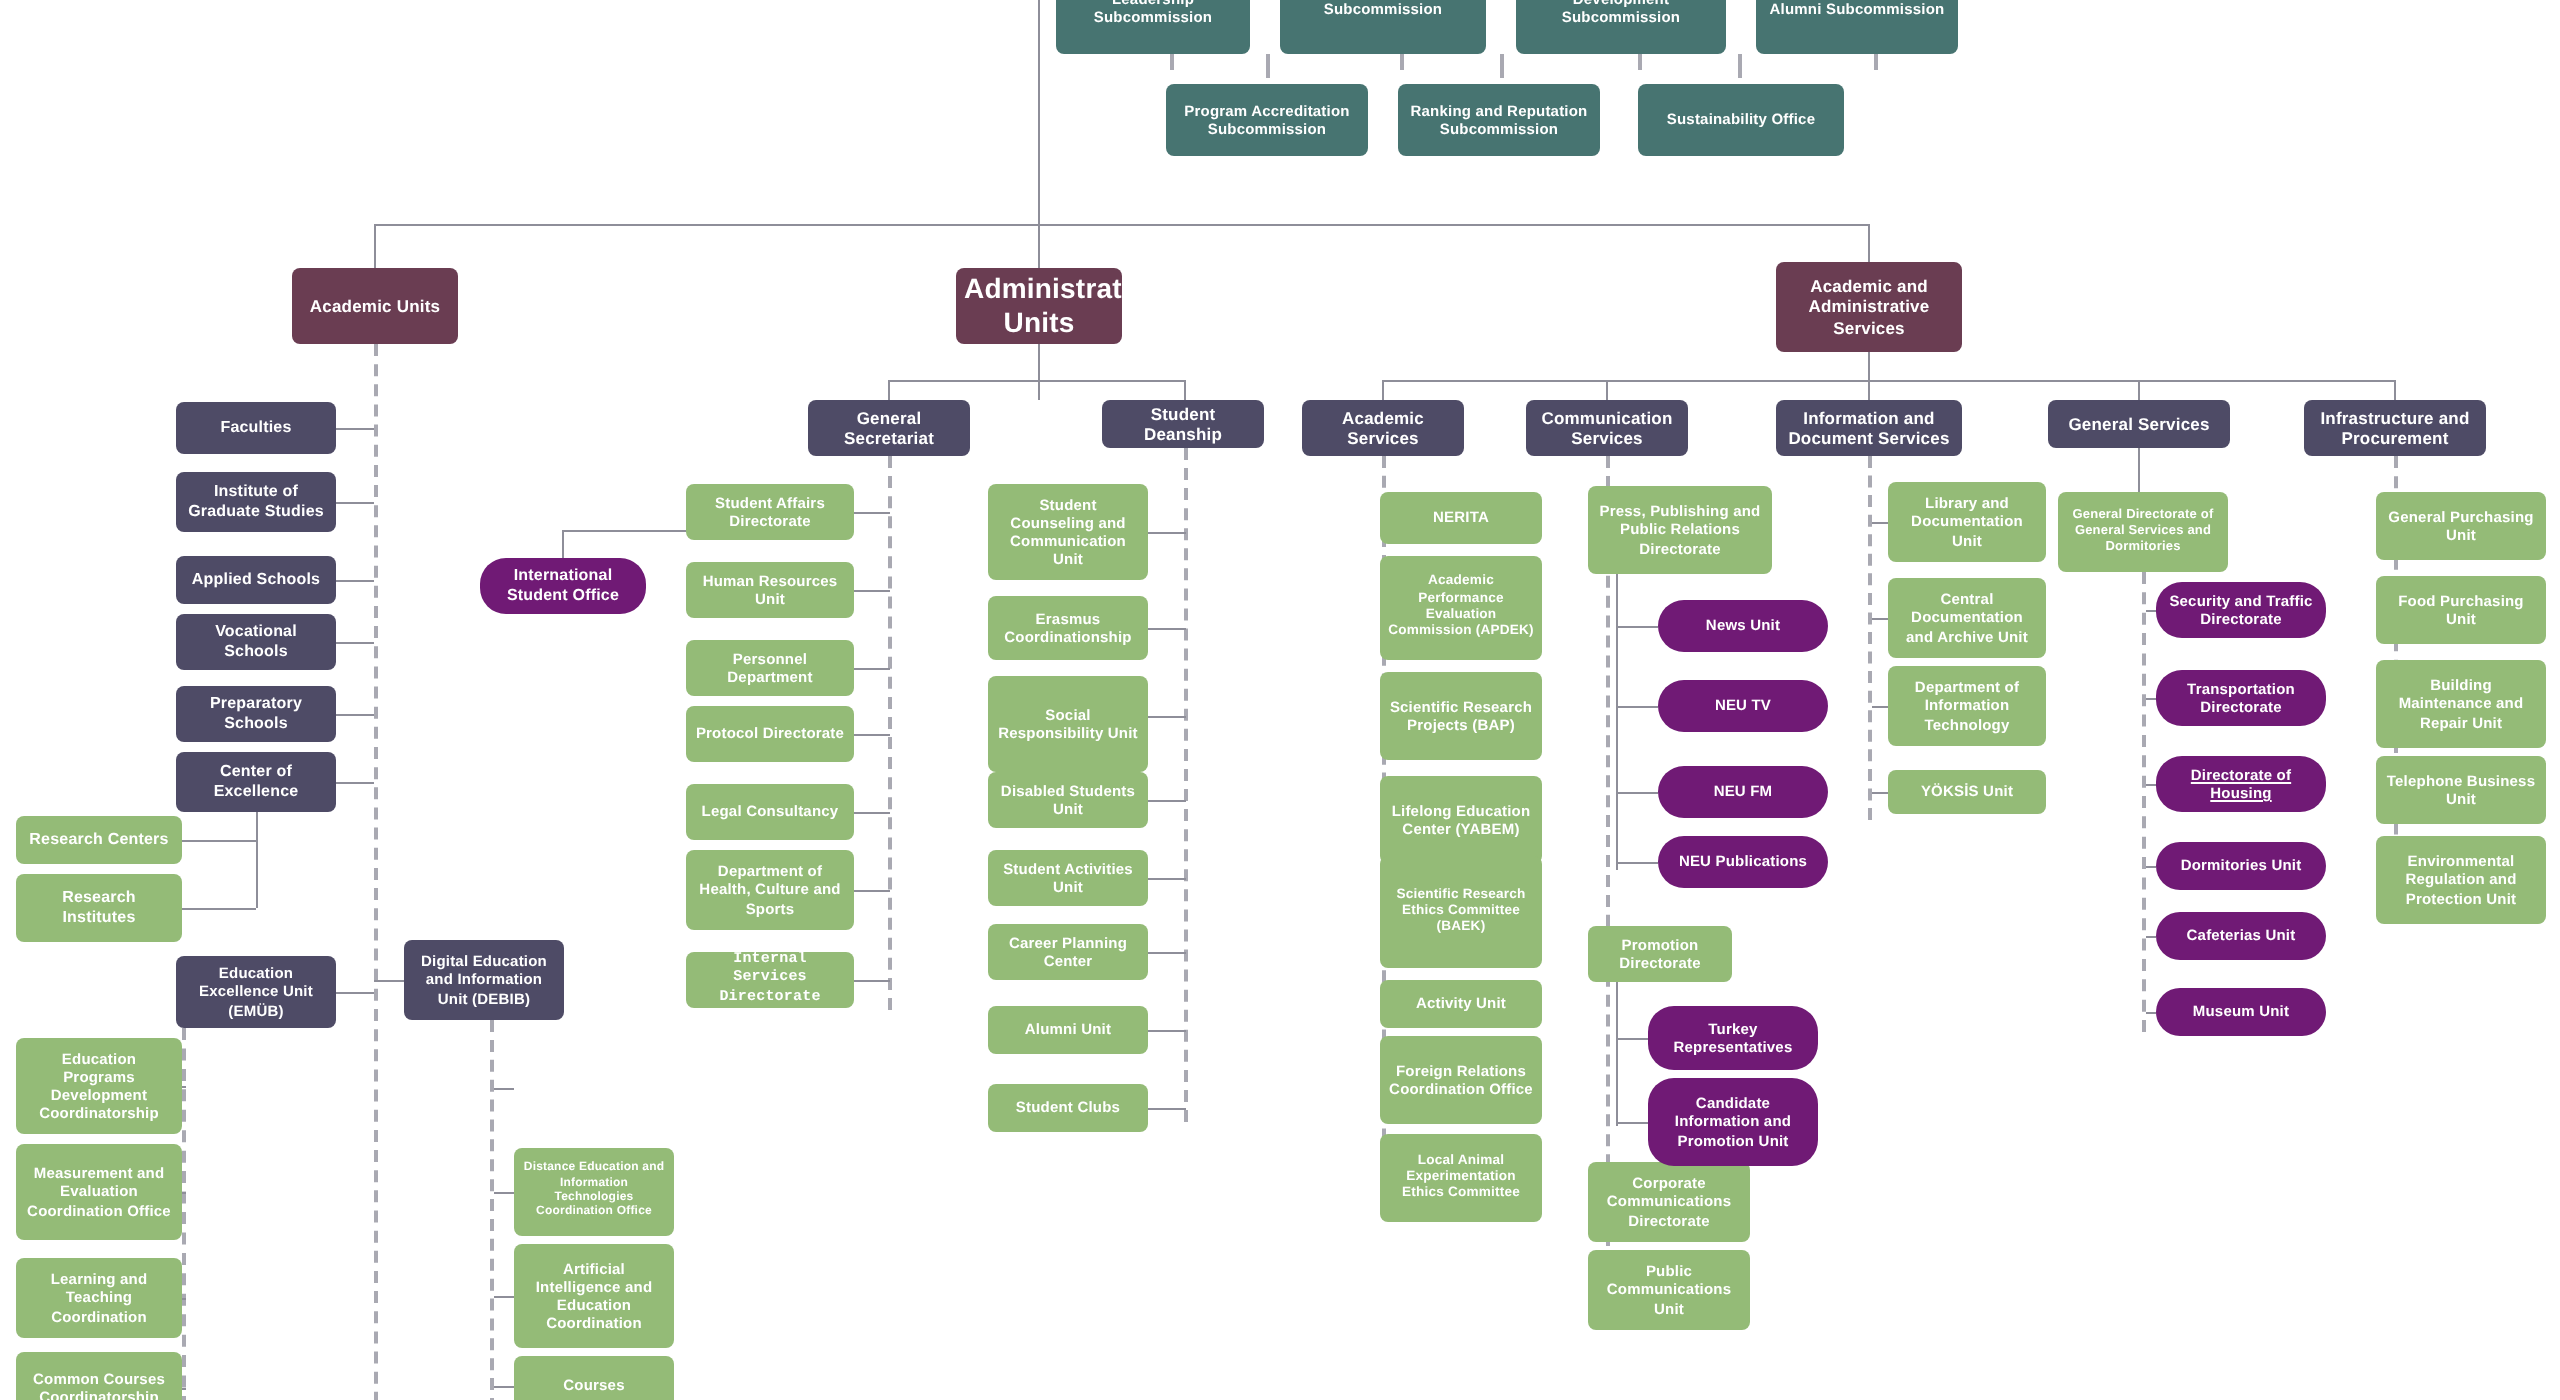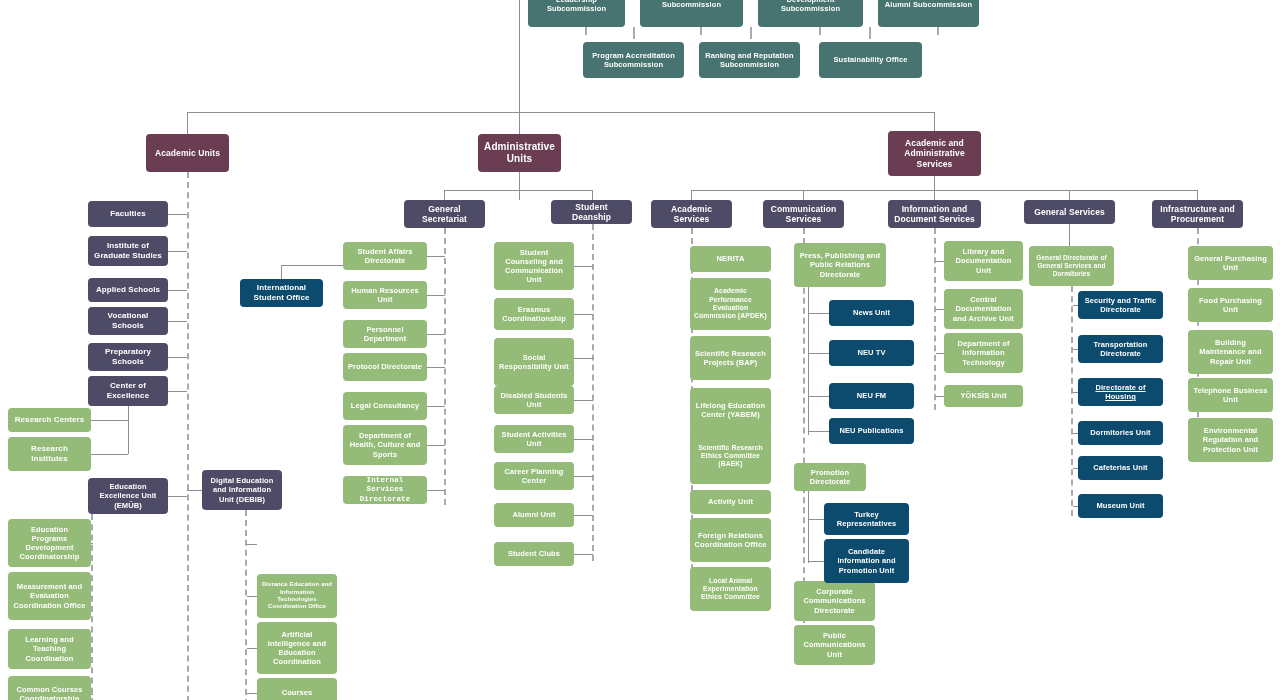--- a/index.html
+++ b/index.html
@@ -27,21 +27,21 @@
     padding: 3px 4px;
     letter-spacing: 0.1px;
     -webkit-font-smoothing: antialiased;
   }
   .node span { display: block; width: 100%; }
   
   .c-teal   { background: #477471; }
   .c-plum   { background: #6a3d52; }
   .c-slate  { background: #4e4b66; }
   .c-green  { background: #94bb77; }
-  .c-mauve  { background: #0c4a6e; }
+  .c-mauve  { background: #701a75; border-radius: 13px; }
 
   .ln { position: absolute; background: #8e8e99; }
   .ln.h { height: 1px; }
   .ln.v { width: 1px; }
   .dash { position: absolute; width: 0; border-left: 2px dashed #a9a9b2; }
 </style>
 </head>
 <body>
 
 <div id="chart-root">
@@ -74,21 +74,21 @@
       <span>Sustainability Office</span>
     </div>
     <div class="ln v" style="left: 519px; top: 0px; width: 1px; height: 112px;"></div>
     <div class="ln h" style="left: 187px; top: 112px; width: 747px; height: 1px;"></div>
     <div class="ln v" style="left: 187px; top: 112px; width: 1px; height: 22px;"></div>
     <div class="ln v" style="left: 519px; top: 112px; width: 1px; height: 22px;"></div>
     <div class="ln v" style="left: 934px; top: 112px; width: 1px; height: 22px;"></div>
     <div class="node c-plum" style="left: 146px; top: 134px; width: 83px; height: 38px; font-size: 8.5px;">
       <span>Academic Units</span>
     </div>
-    <div class="node c-plum" style="left: 478px; top: 134px; width: 83px; height: 38px; font-size: 10px;">
+    <div class="node c-plum" style="left: 478px; top: 134px; width: 83px; height: 38px; font-size: 14px;">
       <span>Administrative Units</span>
     </div>
     <div class="node c-plum" style="left: 888px; top: 131px; width: 93px; height: 45px; font-size: 8.5px;">
       <span>Academic and Administrative Services</span>
     </div>
     <div class="dash" style="left: 187px; top: 172px; height: 540px;"></div>
     <div class="node c-slate" style="left: 88px; top: 201px; width: 80px; height: 26px; font-size: 8px;">
       <span>Faculties</span>
     </div>
     <div class="ln h" style="left: 168px; top: 214px; width: 19px; height: 1px;"></div>

